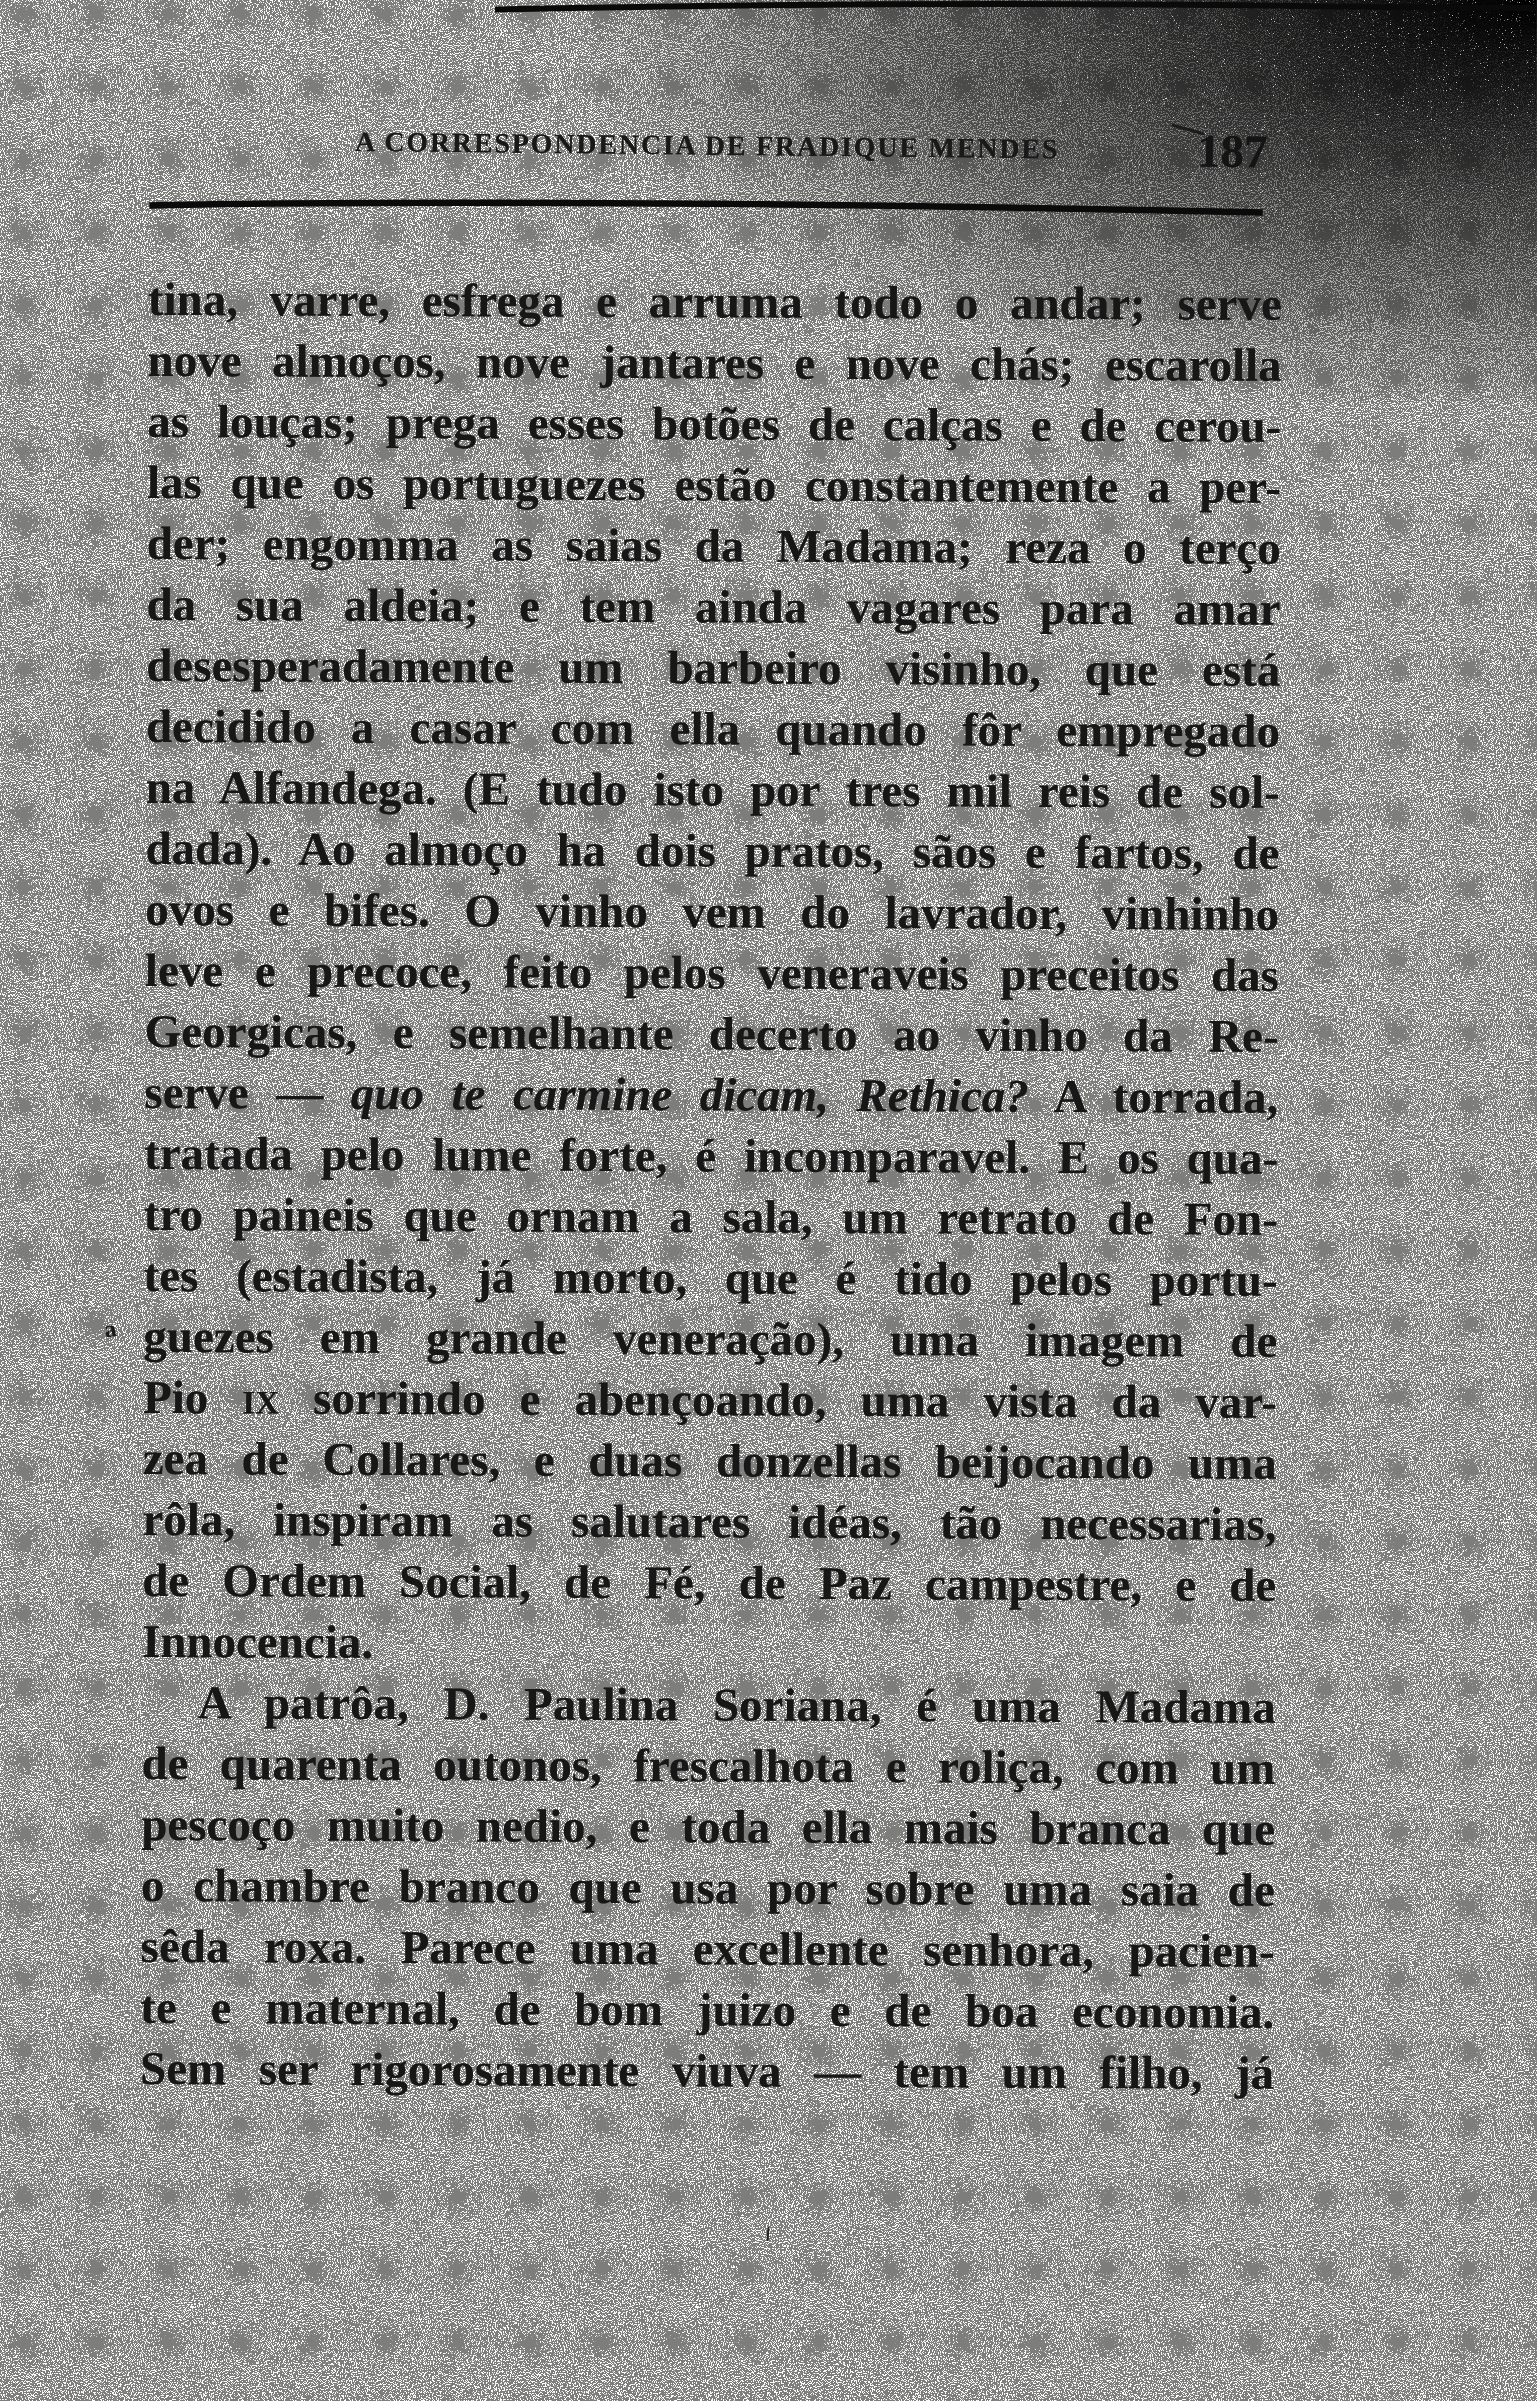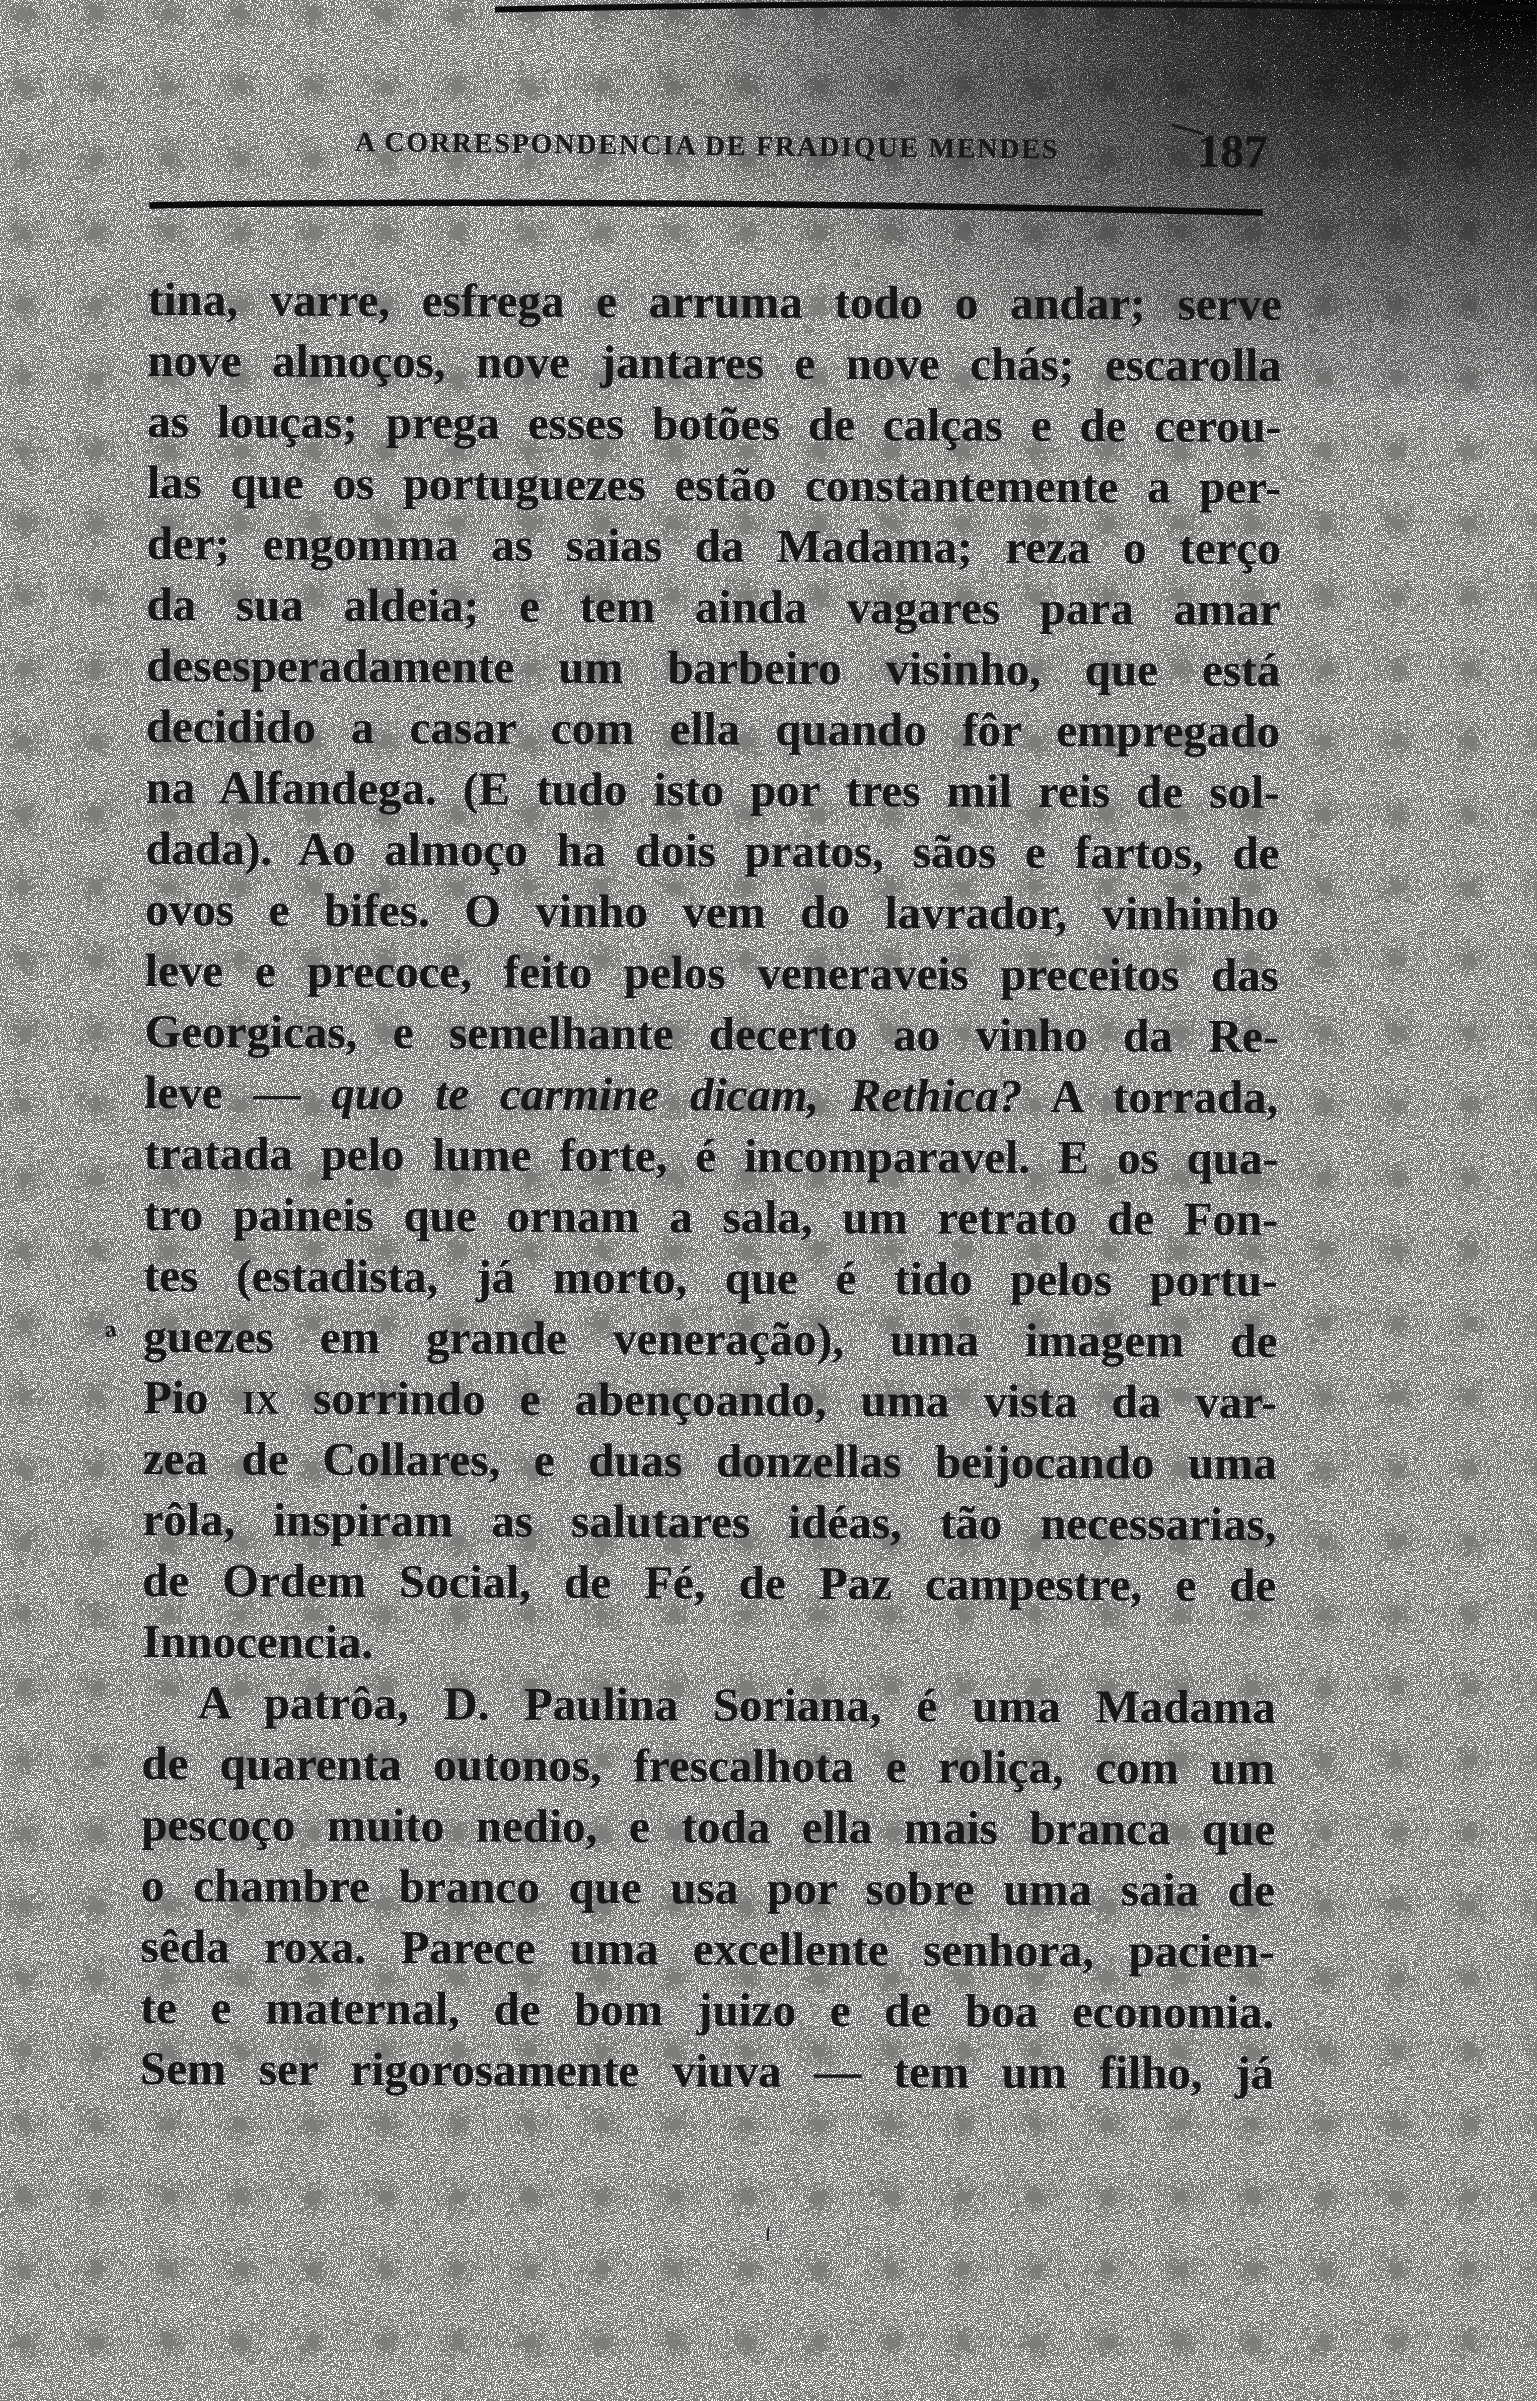--- a/index.html
+++ b/index.html
@@ -124,21 +124,21 @@
       <div class="line"><span>las que os portuguezes estão constantemente a per-</span></div>
       <div class="line"><span>der; engomma as saias da Madama; reza o terço</span></div>
       <div class="line"><span>da sua aldeia; e tem ainda vagares para amar</span></div>
       <div class="line"><span>desesperadamente um barbeiro visinho, que está</span></div>
       <div class="line"><span>decidido a casar com ella quando fôr empregado</span></div>
       <div class="line"><span>na Alfandega. (E tudo isto por tres mil reis de sol-</span></div>
       <div class="line"><span>dada). Ao almoço ha dois pratos, sãos e fartos, de</span></div>
       <div class="line"><span>ovos e bifes. O vinho vem do lavrador, vinhinho</span></div>
       <div class="line"><span>leve e precoce, feito pelos veneraveis preceitos das</span></div>
       <div class="line"><span>Georgicas, e semelhante decerto ao vinho da Re-</span></div>
-      <div class="line"><span>leve — </span><span class="italic">quo te carmine dicam, Rethica?</span><span> A torrada,</span></div>
+      <div class="line"><span>serve — </span><span class="italic">quo te carmine dicam, Rethica?</span><span> A torrada,</span></div>
       <div class="line"><span>tratada pelo lume forte, é incomparavel. E os qua-</span></div>
       <div class="line"><span>tro paineis que ornam a sala, um retrato de Fon-</span></div>
       <div class="line"><span>tes (estadista, já morto, que é tido pelos portu-</span></div>
       <div class="line"><span>guezes em grande veneração), uma imagem de</span></div>
       <div class="line"><span>Pio </span><span class="smallcaps">ix</span><span> sorrindo e abençoando, uma vista da var-</span></div>
       <div class="line"><span>zea de Collares, e duas donzellas beijocando uma</span></div>
       <div class="line"><span>rôla, inspiram as salutares idéas, tão necessarias,</span></div>
       <div class="line"><span>de Ordem Social, de Fé, de Paz campestre, e de</span></div>
       <div class="line no-justify"><span>Innocencia.</span></div>
       <div class="line indent"><span>A patrôa, D. Paulina Soriana, é uma Madama</span></div>

